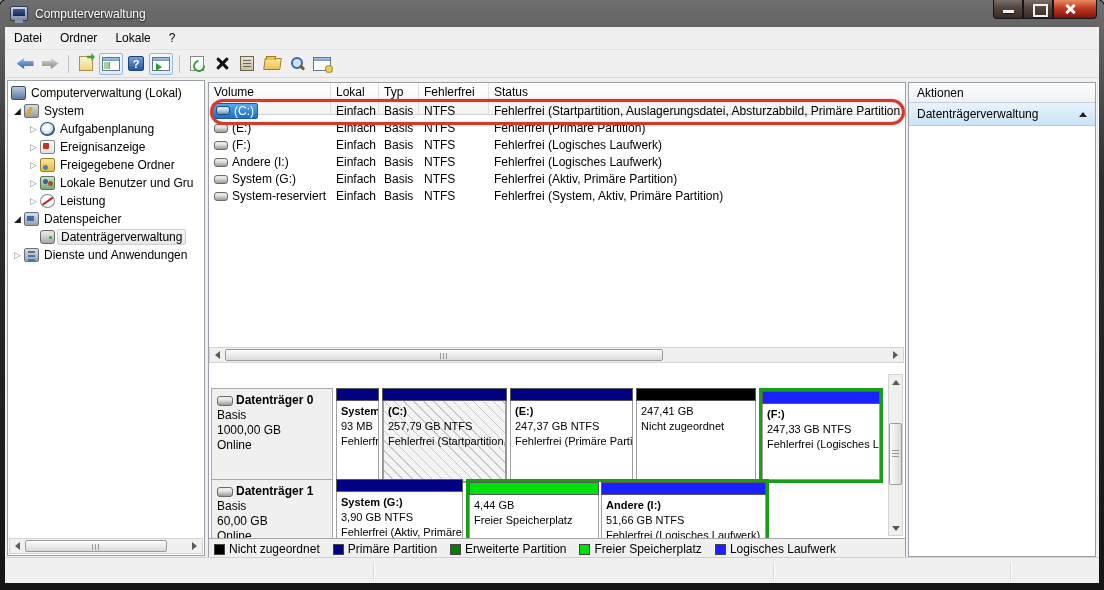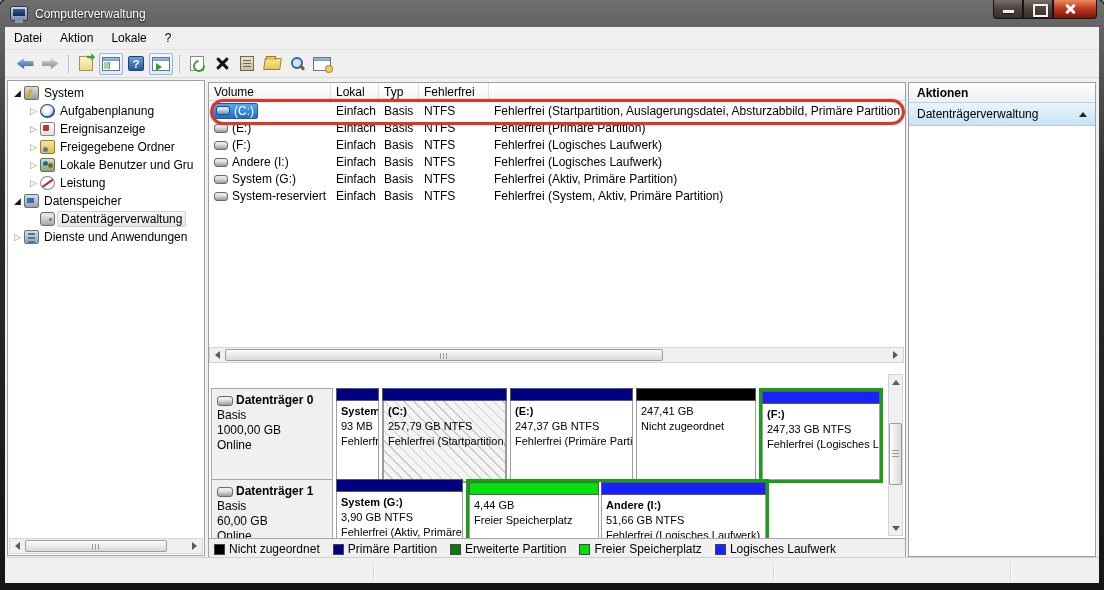--- a/index.html
+++ b/index.html
@@ -98,21 +98,21 @@
   .tri-r{border-top:4px solid transparent;border-bottom:4px solid transparent;border-left:5px solid #5a5a5a}
   .tri-u{border-left:4px solid transparent;border-right:4px solid transparent;border-bottom:5px solid #5a5a5a}
   .tri-d{border-left:4px solid transparent;border-right:4px solid transparent;border-top:5px solid #5a5a5a}
   .sb-thumb{height:12px;background:linear-gradient(#fdfdfd,#d9d9d9);border:1px solid #9c9c9c;border-radius:2px;position:relative}
   .sb-thumb::after{content:"";position:absolute;left:50%;top:3px;width:8px;height:6px;margin-left:-4px;background:repeating-linear-gradient(90deg,#9a9a9a 0 1px,transparent 1px 3px)}
   .sb-thumb-v{width:12px;background:linear-gradient(90deg,#fdfdfd,#d9d9d9);border:1px solid #9c9c9c;border-radius:2px;position:relative}
   .sb-thumb-v::after{content:"";position:absolute;top:50%;left:2px;height:8px;width:7px;margin-top:-4px;background:repeating-linear-gradient(#9a9a9a 0 1px,transparent 1px 3px)}
 
   
   .center-panel{left:208px;top:82px;width:698px;height:476px;overflow:hidden}
-  .vt-header{position:absolute;left:0;top:0;right:0;height:18px;background:linear-gradient(#fff,#f2f3f5);border-bottom:1px solid #d5d5d5;display:flex}
+  .vt-header{position:absolute;left:0;top:0;right:0;height:32px;background:linear-gradient(#fff,#f2f3f5);border-bottom:1px solid #d5d5d5;display:flex}
   .vt-hcell{border-right:1px solid #e0e0e0;padding:2px 0 0 5px;white-space:nowrap;overflow:hidden}
   .vt-row{position:absolute;left:0;right:0;height:17px;display:flex;align-items:center}
   .vt-cell{padding-left:5px;white-space:nowrap;overflow:hidden;flex:none}
   .c1{width:122px}.c2{width:48px}.c3{width:40px}.c4{width:70px}.c5{width:416px}
   .vol-ic{display:inline-block;width:14px;height:9px;background:linear-gradient(#e8e8e8 30%,#9a9a9a);border:1px solid #6a6a6a;border-radius:3px;margin-right:4px;vertical-align:-1px}
   .sel-blue{display:inline-flex;align-items:center;background:linear-gradient(#55a7f0,#1f6ecb);border:1px solid #1a5ca8;border-radius:2px;color:#fff;padding:0 3px;margin-left:-2px}
   .sel-blue .vol-ic{background:linear-gradient(#cfe2f4 30%,#6a92b8);border-color:#2a4a68}
   .annotation{position:absolute;left:1px;top:16px;width:695px;height:26px;border:3px solid #d23b2b;border-radius:13px;box-shadow:0 0 2px #d23b2b66, inset 0 0 2px #d23b2b55;pointer-events:none;z-index:5}
 
   
@@ -132,21 +132,21 @@
   .disk-vscroll{position:absolute;right:2px;top:291px;width:15px;height:162px;background:#f0f0f0;border:1px solid #d4d4d4}
   .disk-vscroll .sb-btn{position:absolute;left:0;width:13px}
 
   
   .legend{position:absolute;left:0;right:0;top:455px;height:21px;background:#f0f0f0;border-top:1px solid #a8a8a8;display:flex;align-items:center;padding-left:5px;gap:13px;z-index:6}
   .leg-item{display:flex;align-items:center;gap:4px;white-space:nowrap}
   .leg-sw{width:11px;height:11px;border:1px solid #444;flex:none}
 
   
   .actions-panel{left:908px;top:82px;width:188px;height:475px;overflow:hidden}
-  .act-header{height:20px;background:linear-gradient(#fdfdfd,#eef1f6);border-bottom:1px solid #c8ccd4;font-weight:bold;padding:3px 0 0 8px}
+  .act-header{height:20px;background:linear-gradient(#fdfdfd,#eef1f6);border-bottom:1px solid #c8ccd4;font-weight:normal;padding:3px 0 0 8px}
   .act-group{height:23px;background:linear-gradient(#e9f4fc,#c9e3f6);border-bottom:1px solid #b8cede;display:flex;align-items:center;padding:0 8px}
   .act-group-label{flex:1}
   .act-more{height:22px;display:flex;align-items:center;padding:0 8px 0 38px;border-bottom:1px solid #eee}
   .act-more-label{flex:1}
 
   
   .statusbar{position:absolute;left:5px;top:557px;width:1094px;height:26px;background:#f0f0f0;border-top:1px solid #d0d0d0}
   .st-sep{position:absolute;top:4px;width:1px;height:18px;background:#d8d8d8;box-shadow:1px 0 0 #fff}
 </style>
 </head>
@@ -159,21 +159,21 @@
     <span>Computerverwaltung</span>
     <div class="win-buttons">
       <div class="wb wb-min"></div>
       <div class="wb wb-max"></div>
       <div class="wb wb-close"></div>
     </div>
   </div>
 
   <div class="menubar">
     <span class="menu-item">Datei</span>
-    <span class="menu-item">Aktion</span>
+    <span class="menu-item">Ordner</span>
     <span class="menu-item">Lokale</span>
     <span class="menu-item">?</span>
   </div>
 
   <div class="toolbar">
     <div class="tb">
         <div class="arr arr-back"></div>
       </div>
     <div class="tb">
         <div class="arr arr-fwd"></div>
@@ -209,20 +209,24 @@
       </div>
     <div class="tb">
         <div class="ic-snap"></div>
       </div>
   </div>
 
   <div class="content-bg"></div>
 
   <div class="panel tree-panel">
     <div style="padding:3px 0 0 3px">
+      <div class="tree-row">
+        <span class="ti i-computer"></span>
+        <span>Computerverwaltung (Lokal)</span>
+      </div>
       <div class="tree-row">
         <span class="tw tw-exp">◢</span>
         <span class="ti i-system"></span>
         <span>System</span>
       </div>
       <div class="tree-row" style="padding-left:16px">
         <span class="tw">▷</span>
         <span class="ti i-clock"></span>
         <span>Aufgabenplanung</span>
       </div>
@@ -272,20 +276,21 @@
     </div>
   </div>
 
   <div class="panel center-panel">
 
     <div class="vt-header">
       <div class="vt-hcell c1">Volume</div>
       <div class="vt-hcell c2">Lokal</div>
       <div class="vt-hcell c3">Typ</div>
       <div class="vt-hcell c4">Fehlerfrei</div>
+      <div class="vt-hcell c5" style="border-right:none">Status</div>
     </div>
 
     <div class="annotation"></div>
 
     <div class="vt-row" style="top:19px">
       <div class="vt-cell c1"><span class="sel-blue">
             <span class="vol-ic"></span>
             <span>(C:)</span>
           </span></div>
       <div class="vt-cell c2">Einfach</div>

